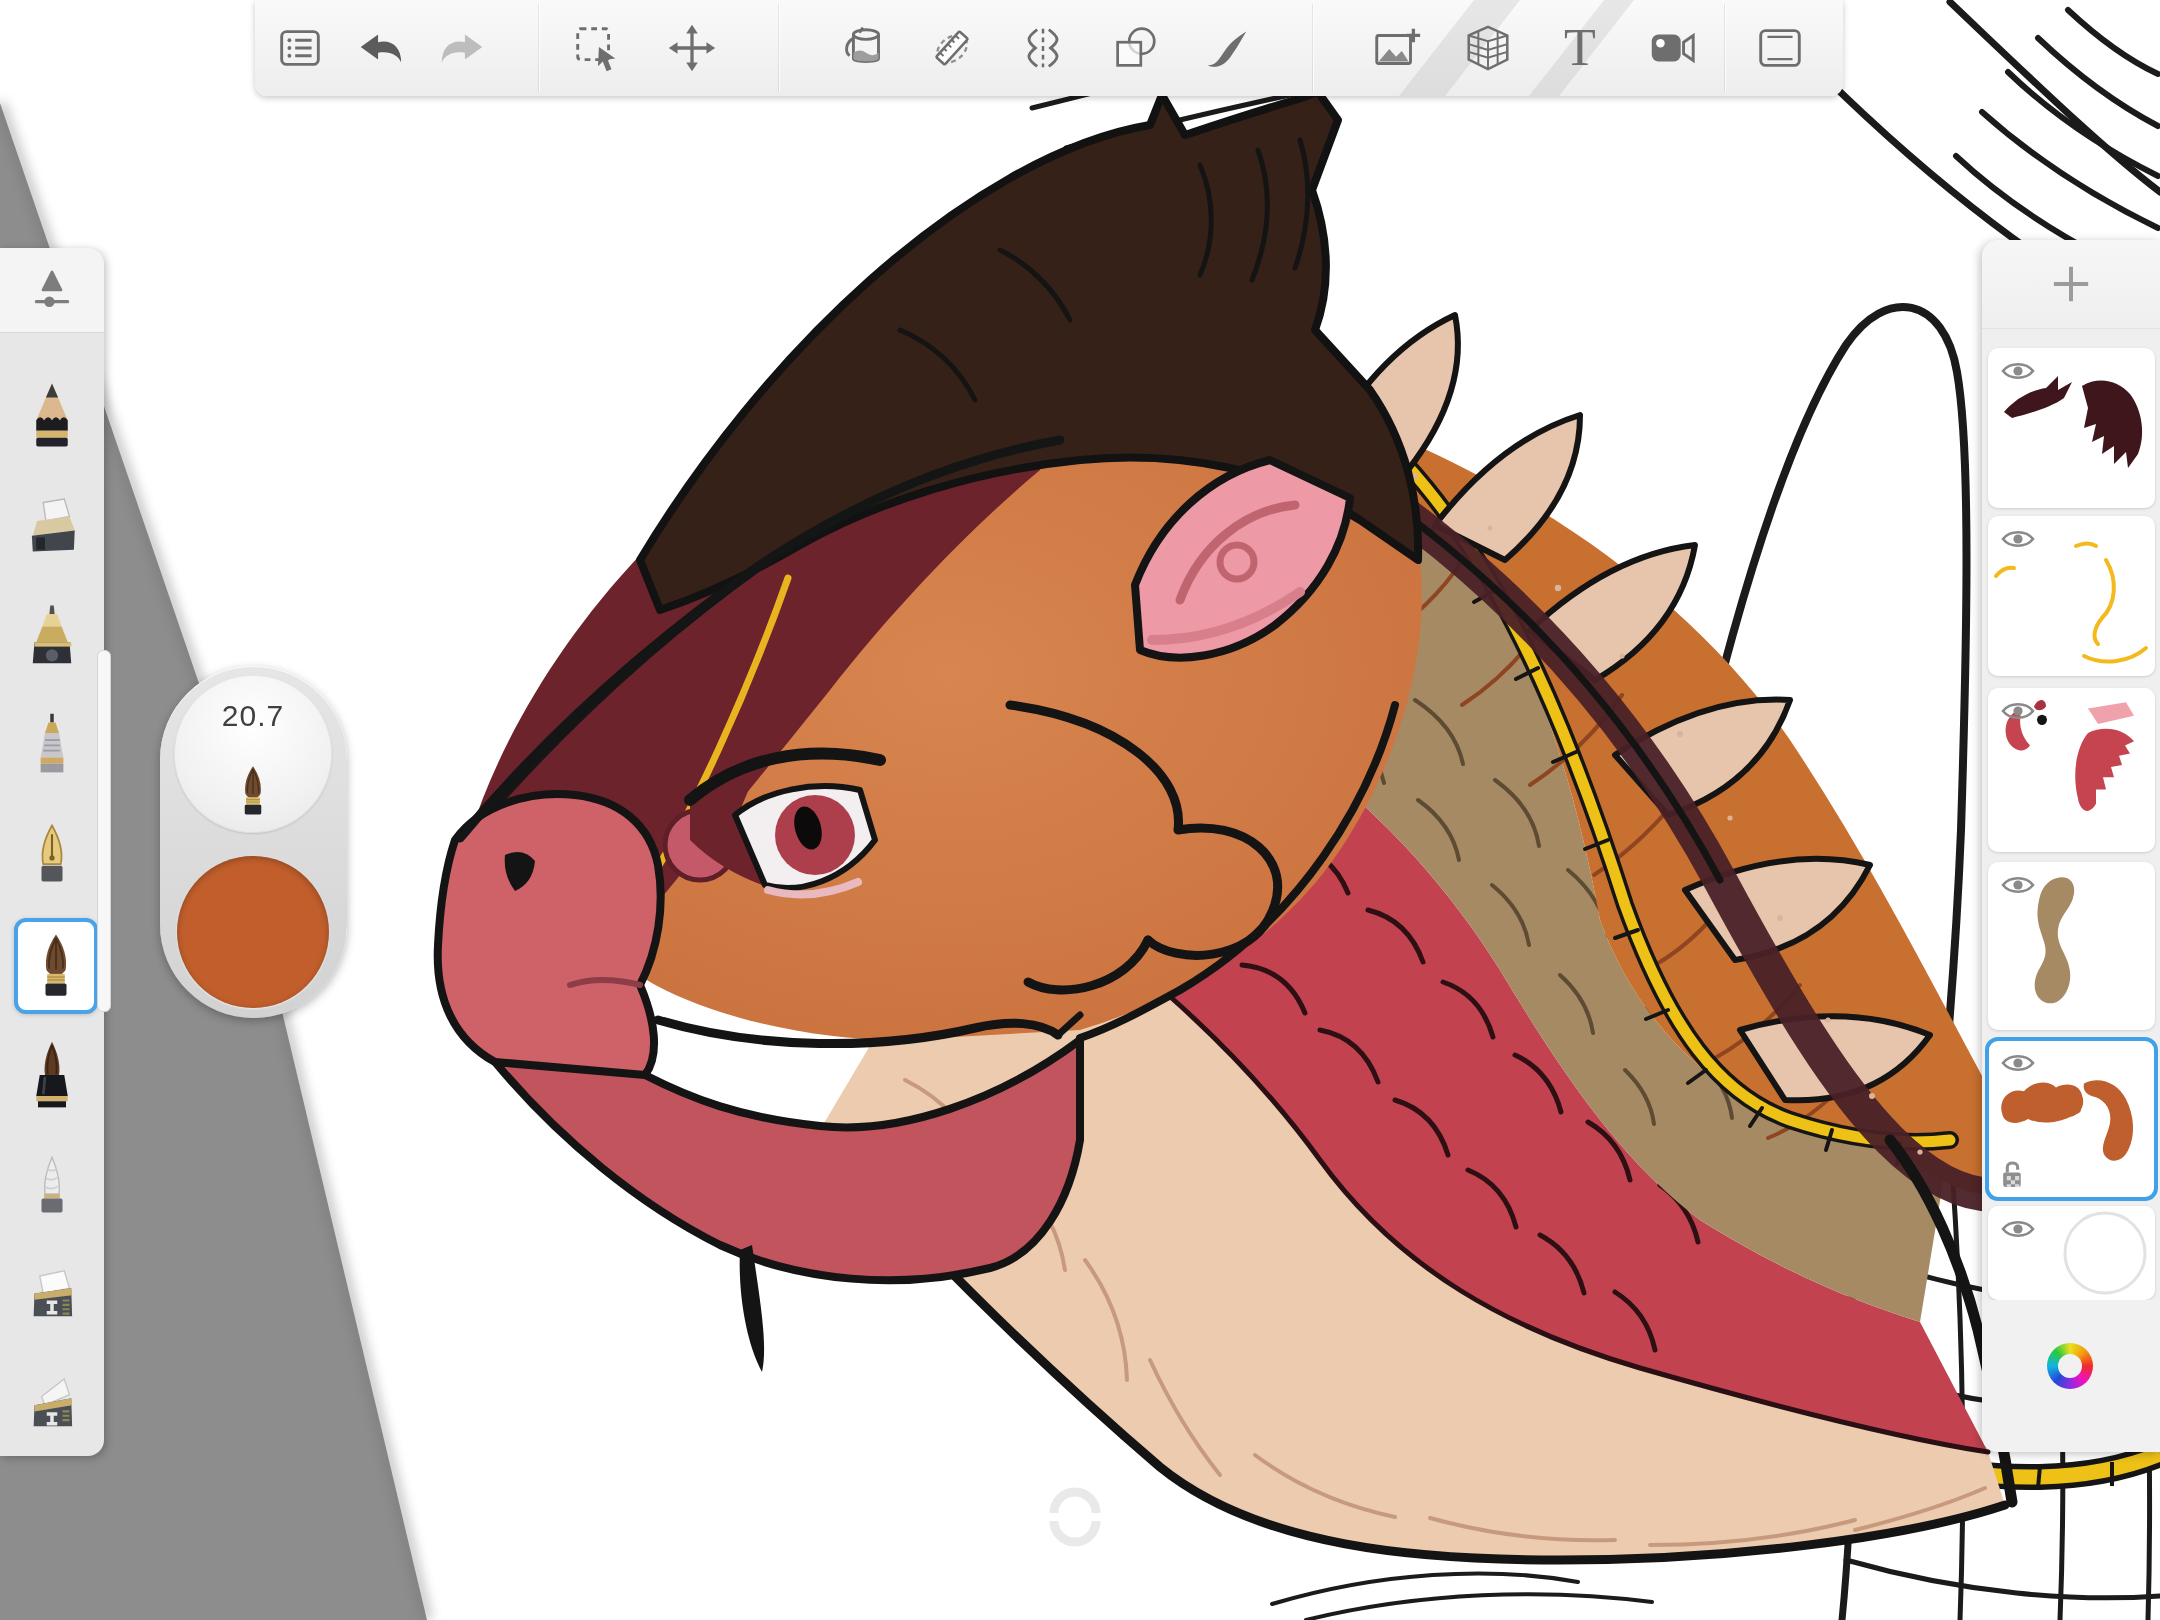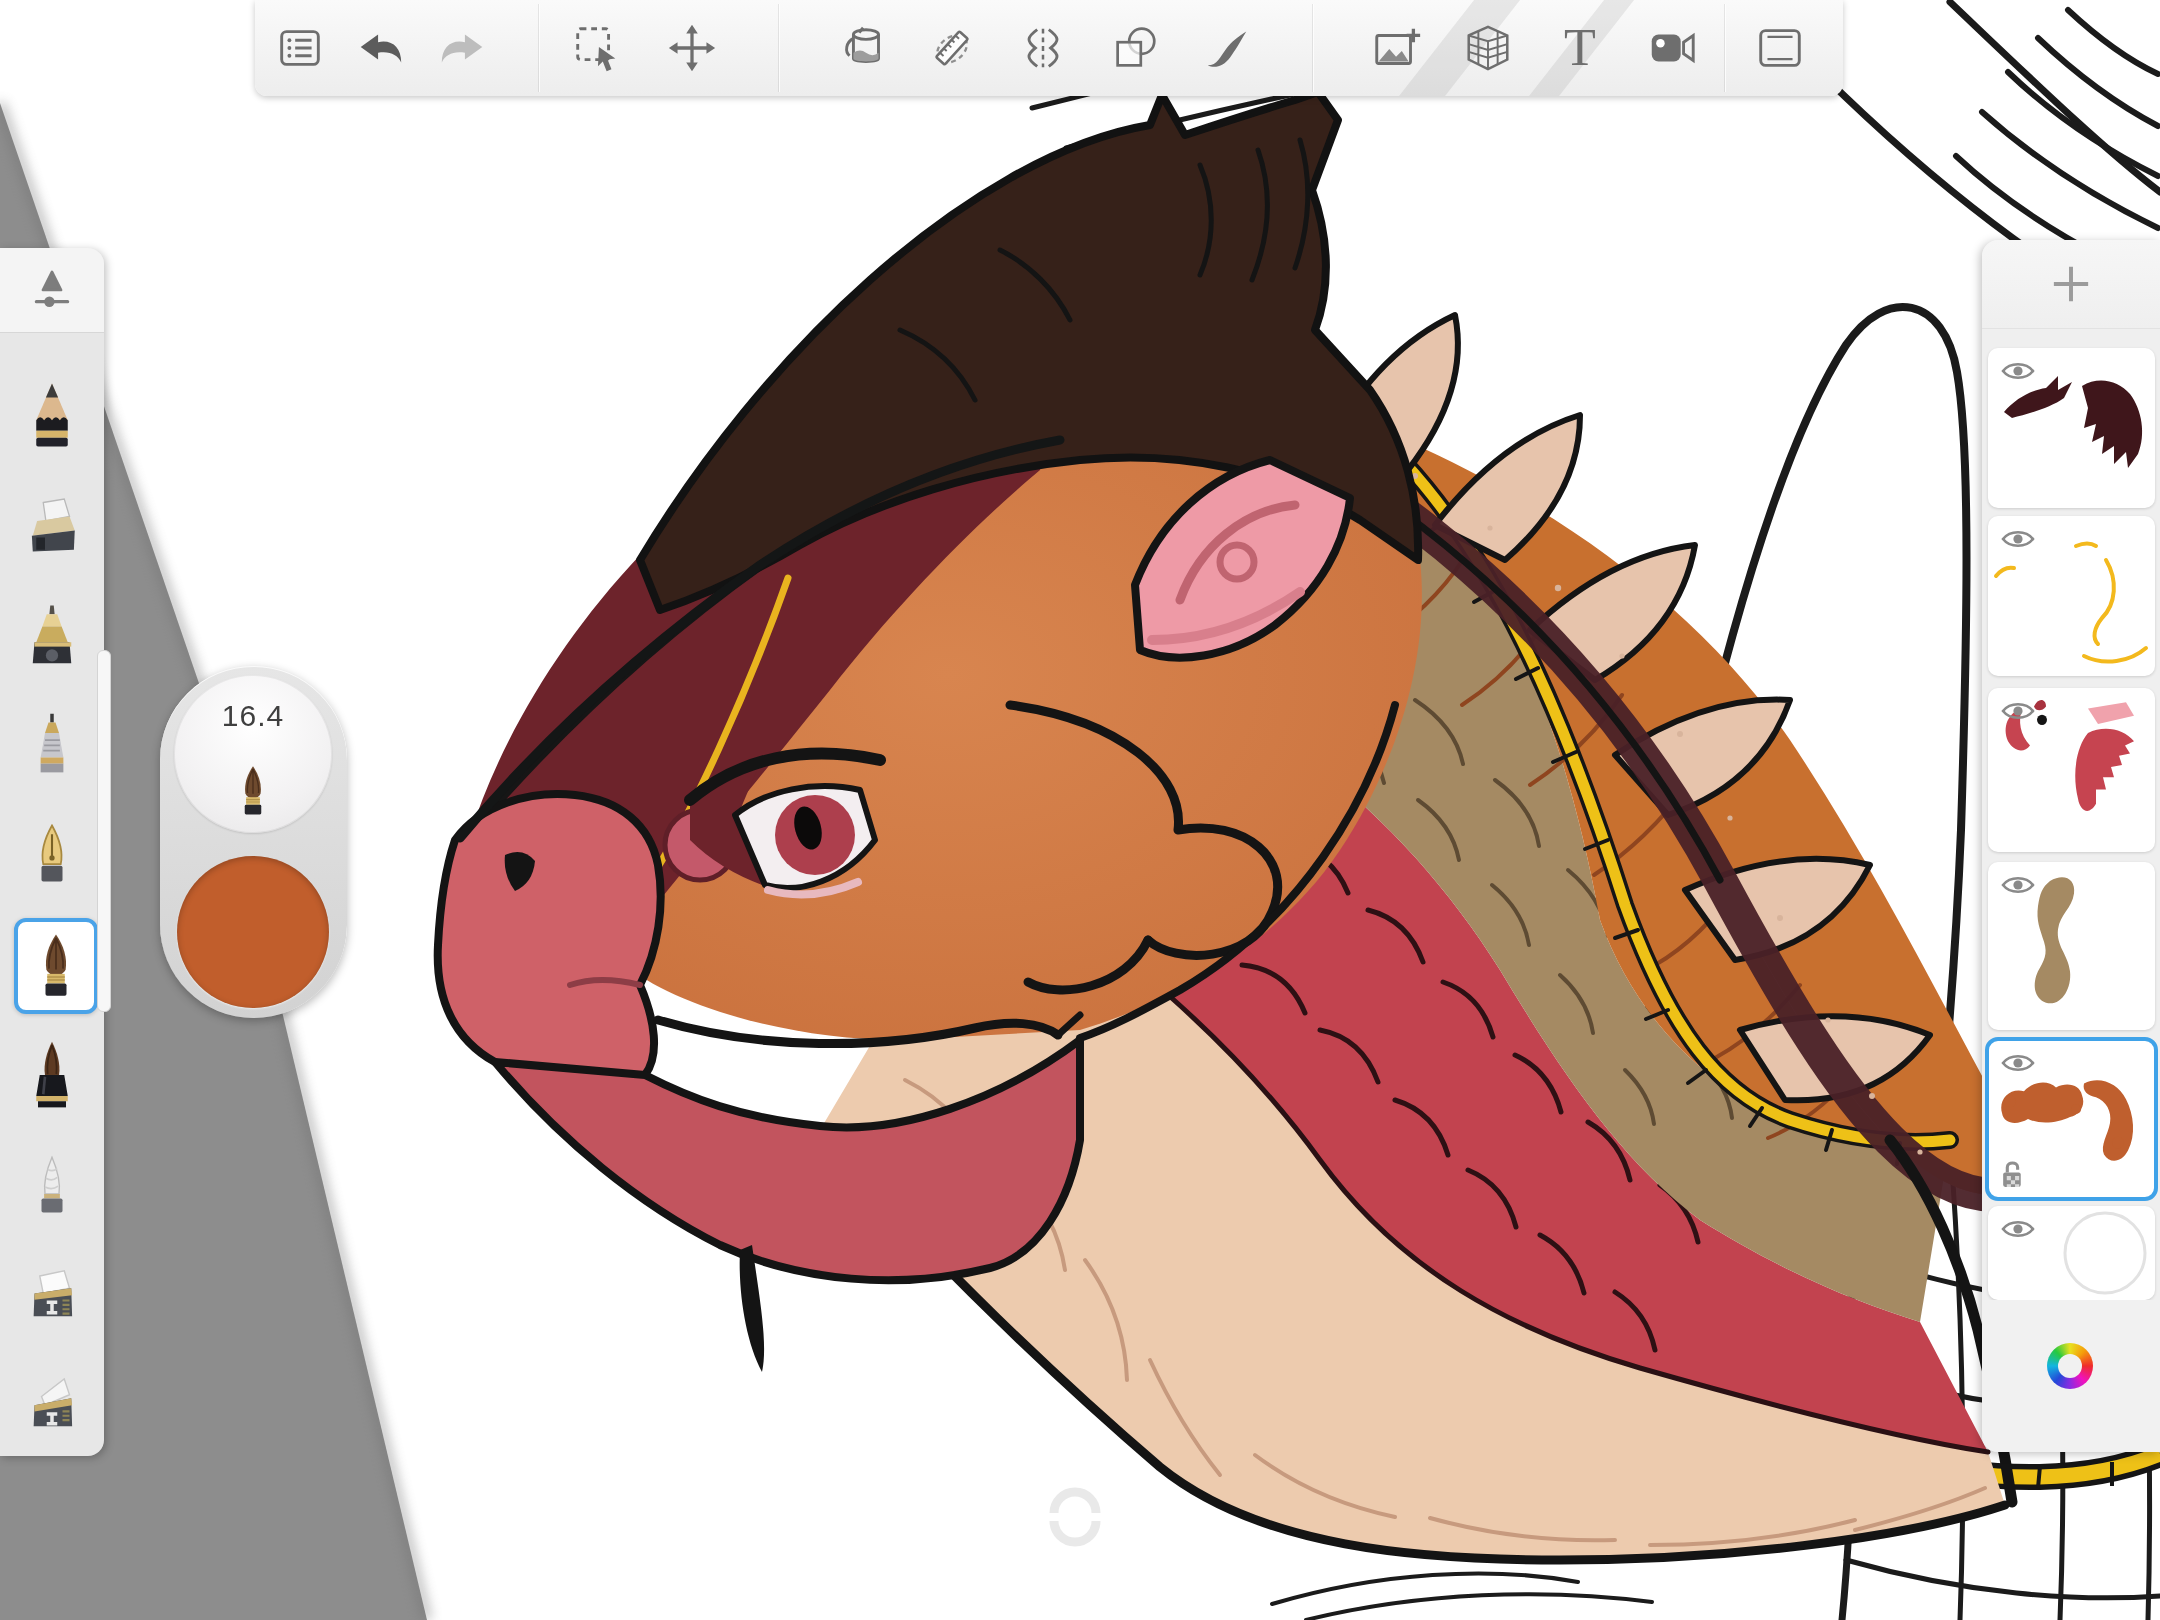--- a/index.html
+++ b/index.html
@@ -685,21 +685,21 @@
         <svg>
           <use href="#sym-chisel-eraser"></use>
         </svg>
       </div>
     </div>
   <div class="bscroll"></div>
 </div>
 
 <div class="puck">
   <div class="puck-size">
-    <div class="label">16.4</div>
+    <div class="label">20.7</div>
     <svg>
         <use href="#sym-paintbrush"></use>
       </svg>
   </div>
   <div class="puck-color" id="puck-color" style="background: radial-gradient(circle at 50% 38%, rgb(193, 94, 44), rgb(193, 94, 44));"></div>
 </div>
 
 <div class="layers-panel">
   <div class="layers-header" title="">
     <svg>

